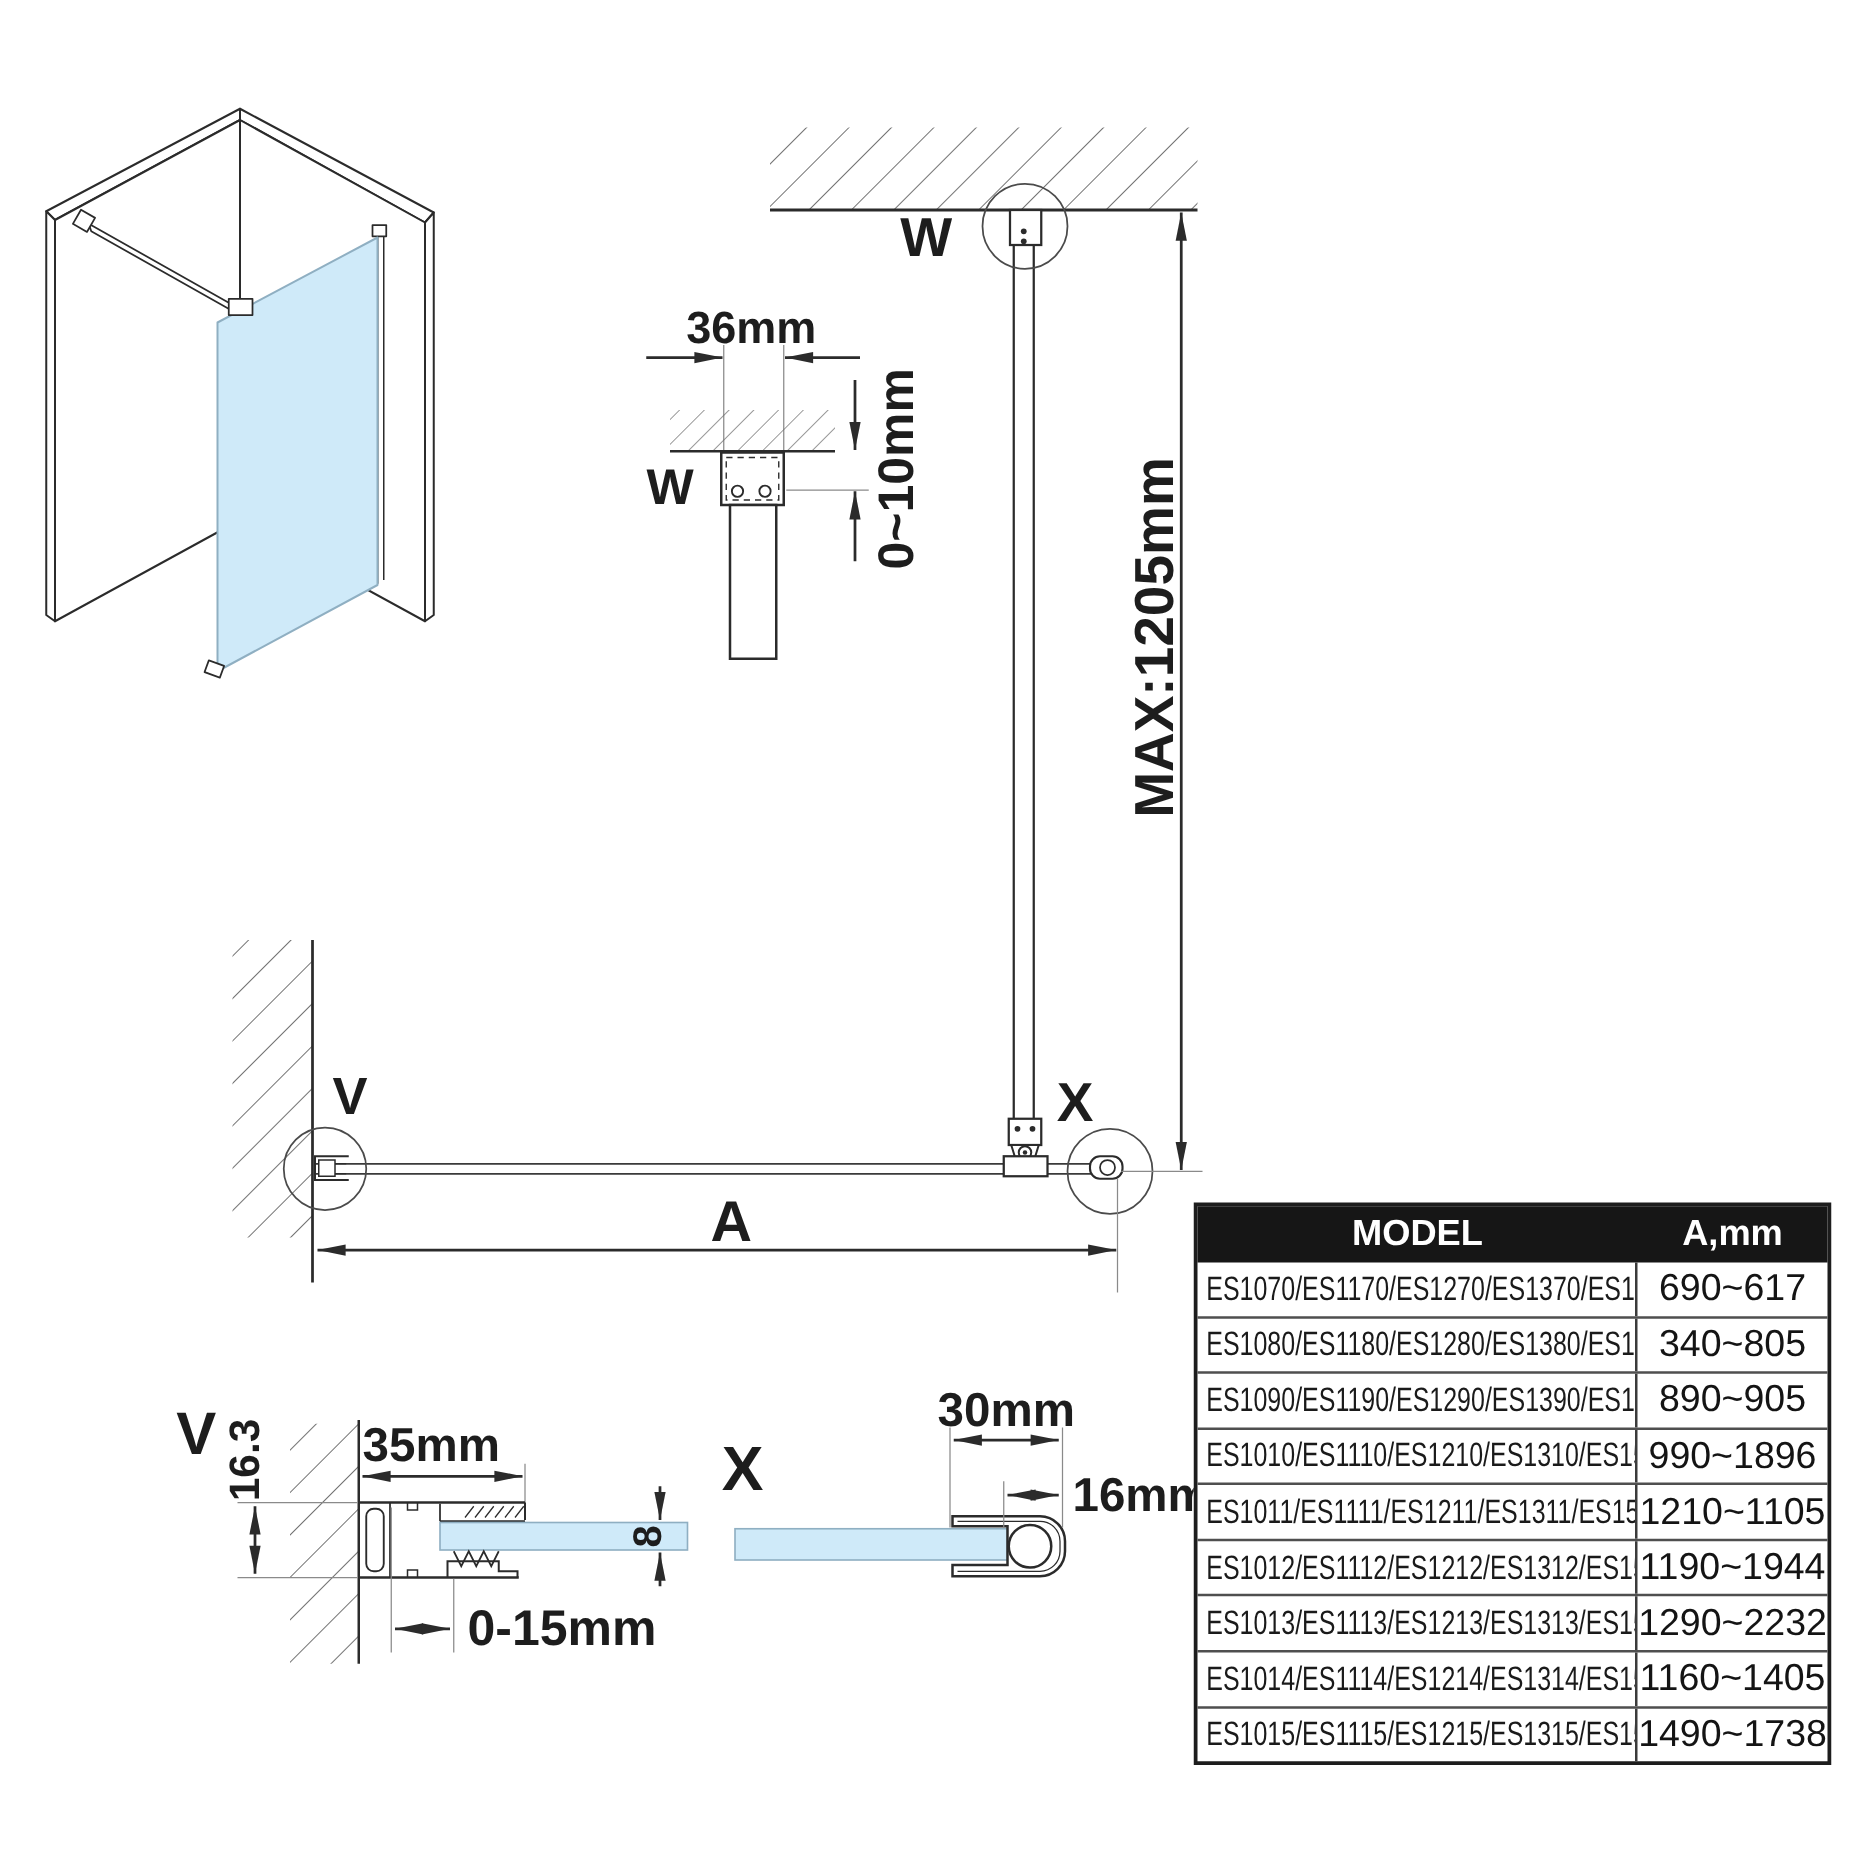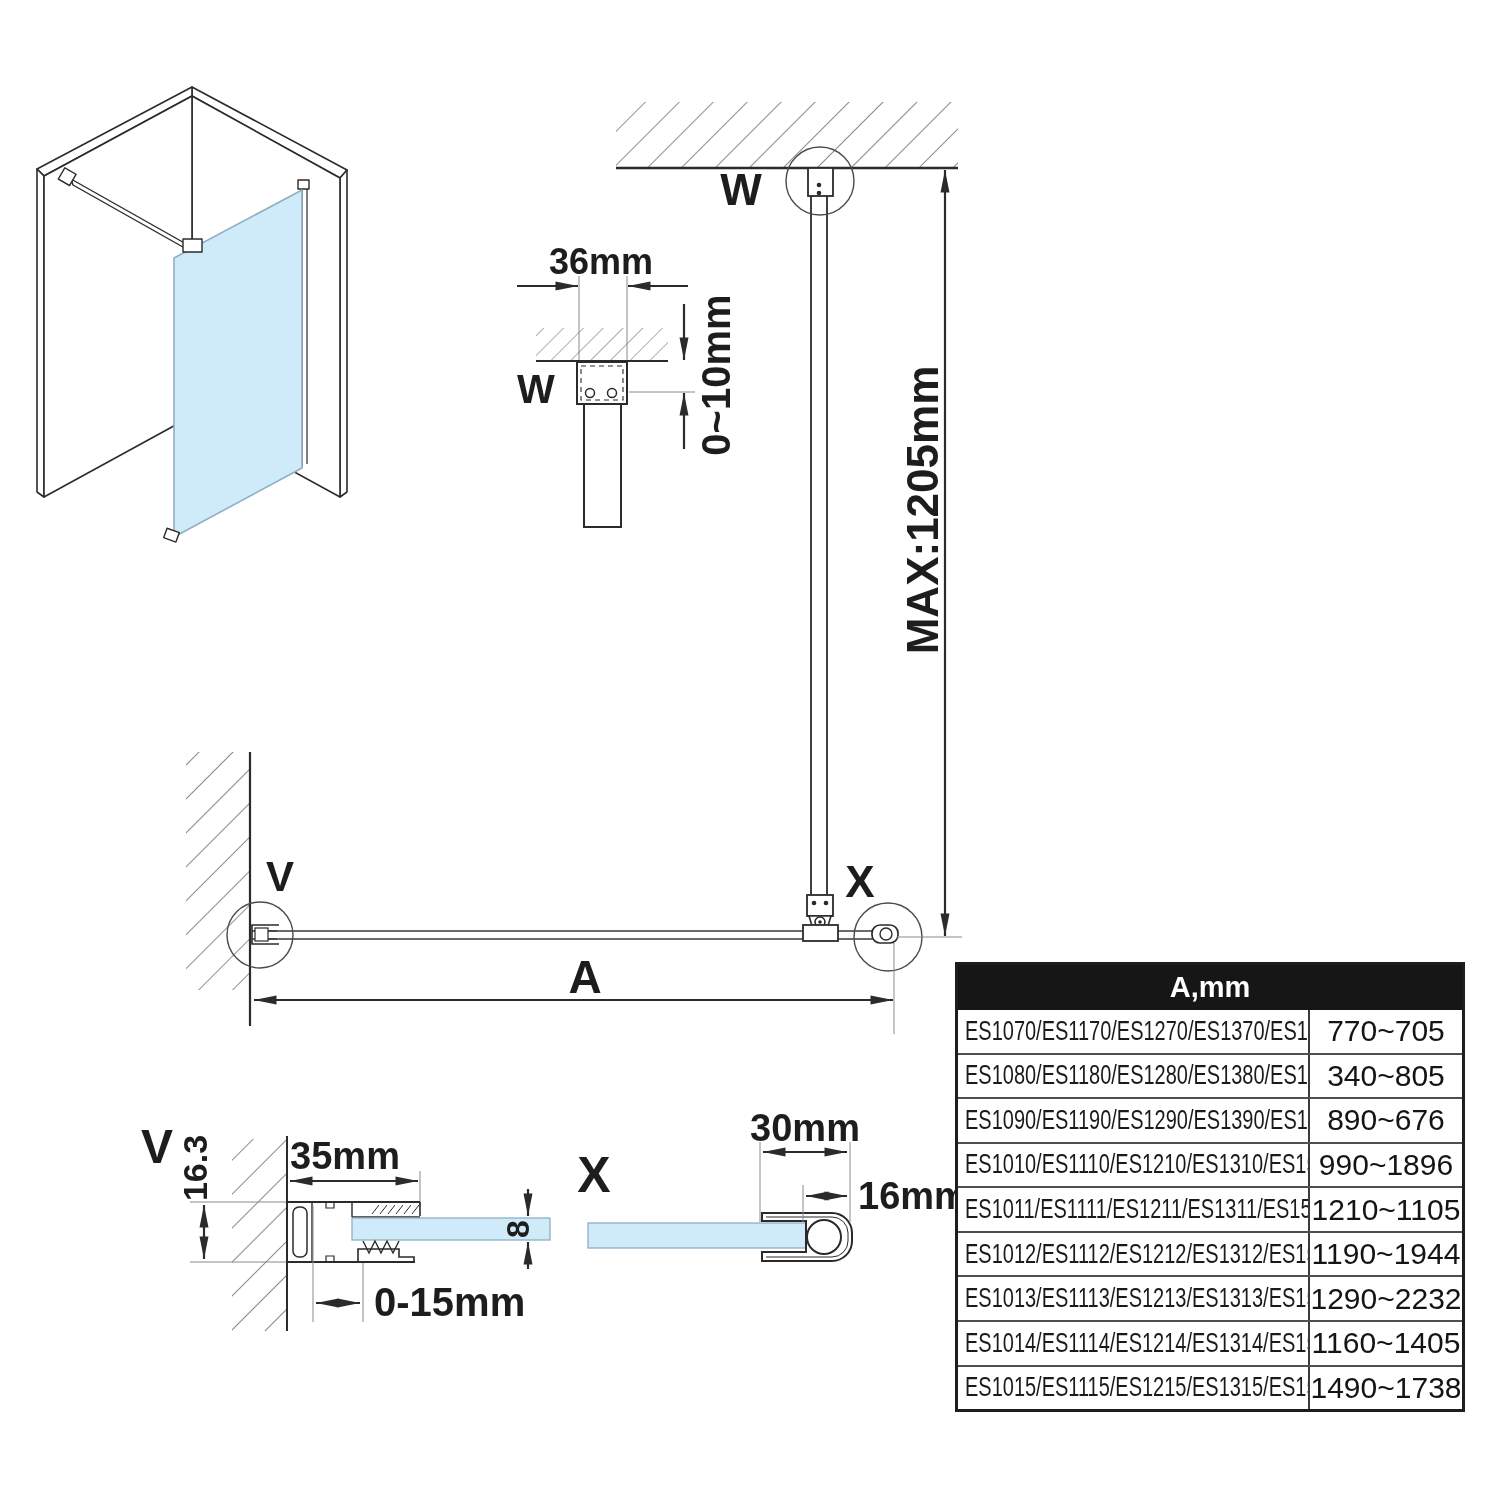--- a/index.html
+++ b/index.html
@@ -170,42 +170,43 @@
     <line x1="803" y1="1185" x2="803" y2="1222" class="thin"></line>
     <text x="805" y="1141" font-size="38" text-anchor="middle">30mm</text>
     <line x1="763" y1="1152" x2="847" y2="1152" class="dim" marker-start="url(#arr)" marker-end="url(#arr)"></line>
     <line x1="806" y1="1196" x2="847" y2="1196" class="dim" marker-start="url(#arr)" marker-end="url(#arr)"></line>
     <text x="858" y="1209" font-size="38">16mm</text>
   </g>
 </svg>
 
 <div class="model-table">
   <div class="thead">
+    <div class="th model">MODEL</div>
     <div class="th amm">A,mm</div>
   </div>
   <div class="tbody">
   <div class="tr">
     <div class="td model">
       <span class="squeeze">ES1070/ES1170/ES1270/ES1370/ES1570</span>
     </div>
-    <div class="td amm">770~705</div>
+    <div class="td amm">690~617</div>
   </div>
 
   <div class="tr">
     <div class="td model">
       <span class="squeeze">ES1080/ES1180/ES1280/ES1380/ES1580</span>
     </div>
     <div class="td amm">340~805</div>
   </div>
 
   <div class="tr">
     <div class="td model">
       <span class="squeeze">ES1090/ES1190/ES1290/ES1390/ES1590</span>
     </div>
-    <div class="td amm">890~676</div>
+    <div class="td amm">890~905</div>
   </div>
 
   <div class="tr">
     <div class="td model">
       <span class="squeeze">ES1010/ES1110/ES1210/ES1310/ES1510</span>
     </div>
     <div class="td amm">990~1896</div>
   </div>
 
   <div class="tr">

